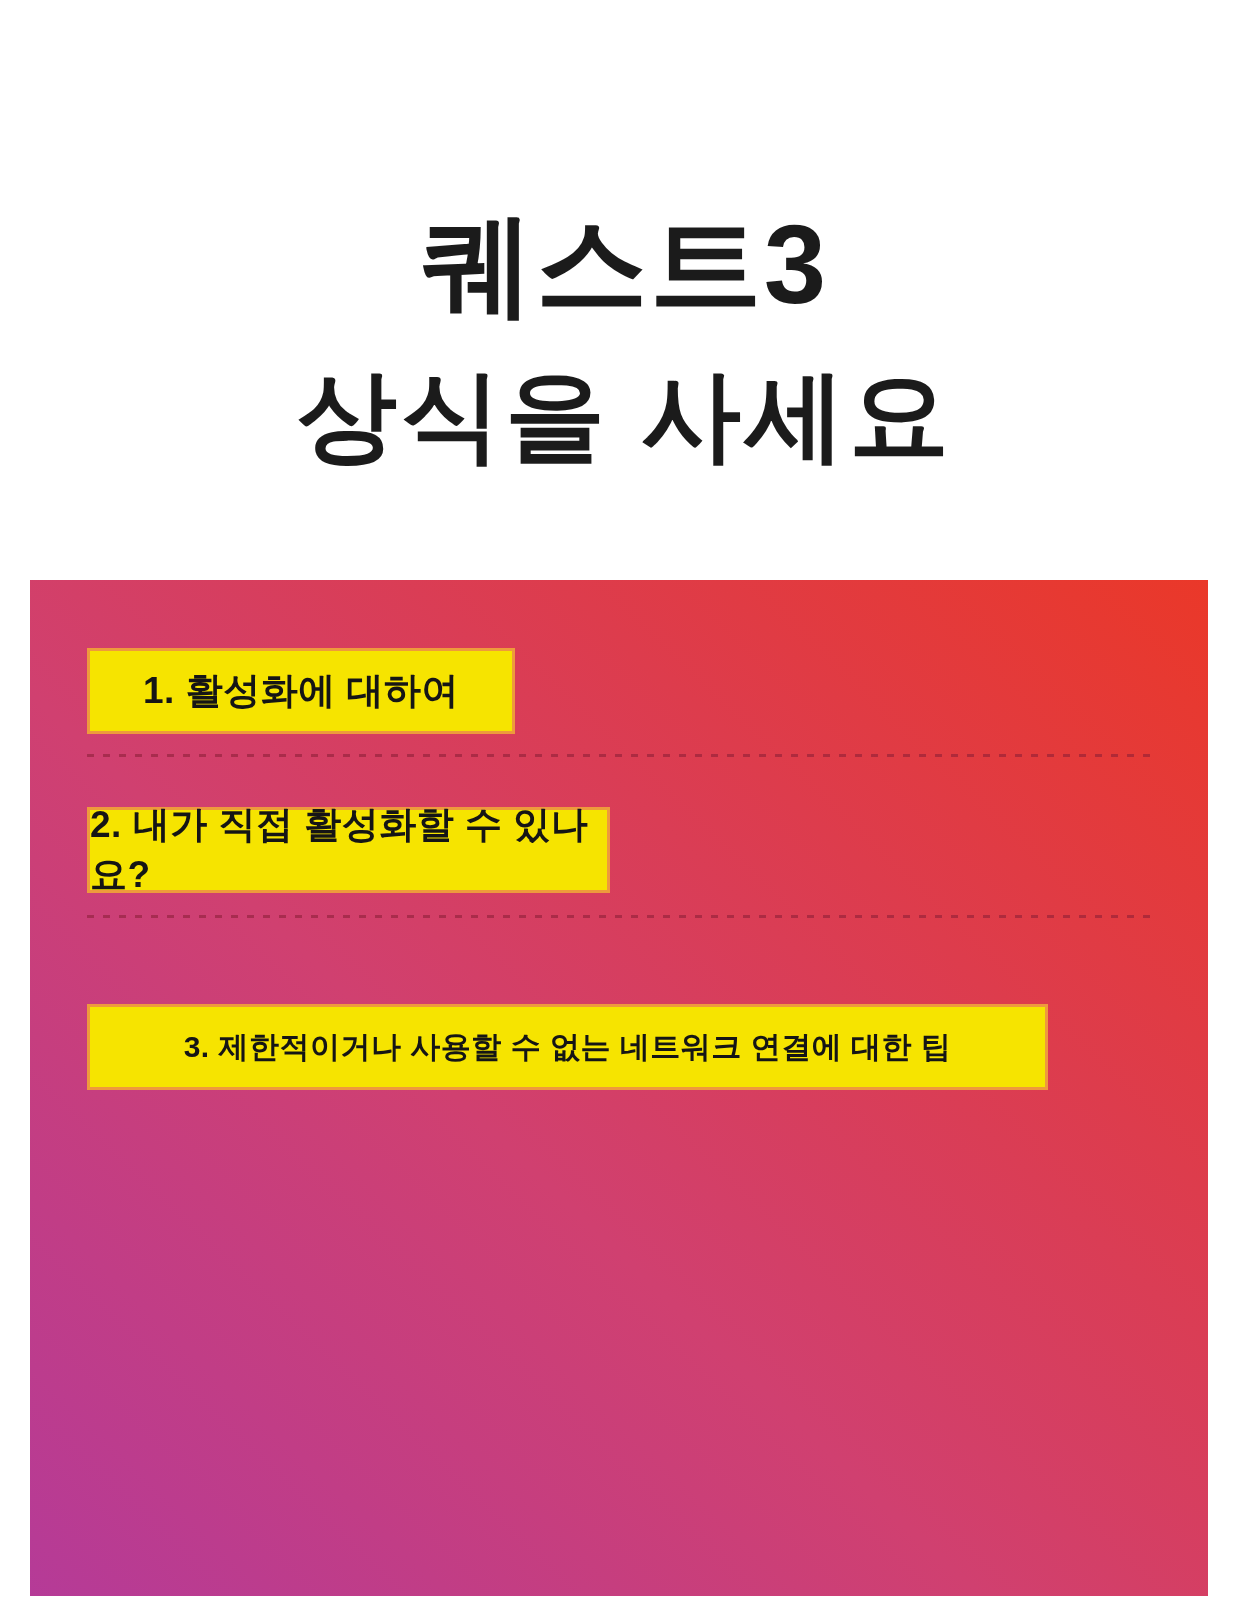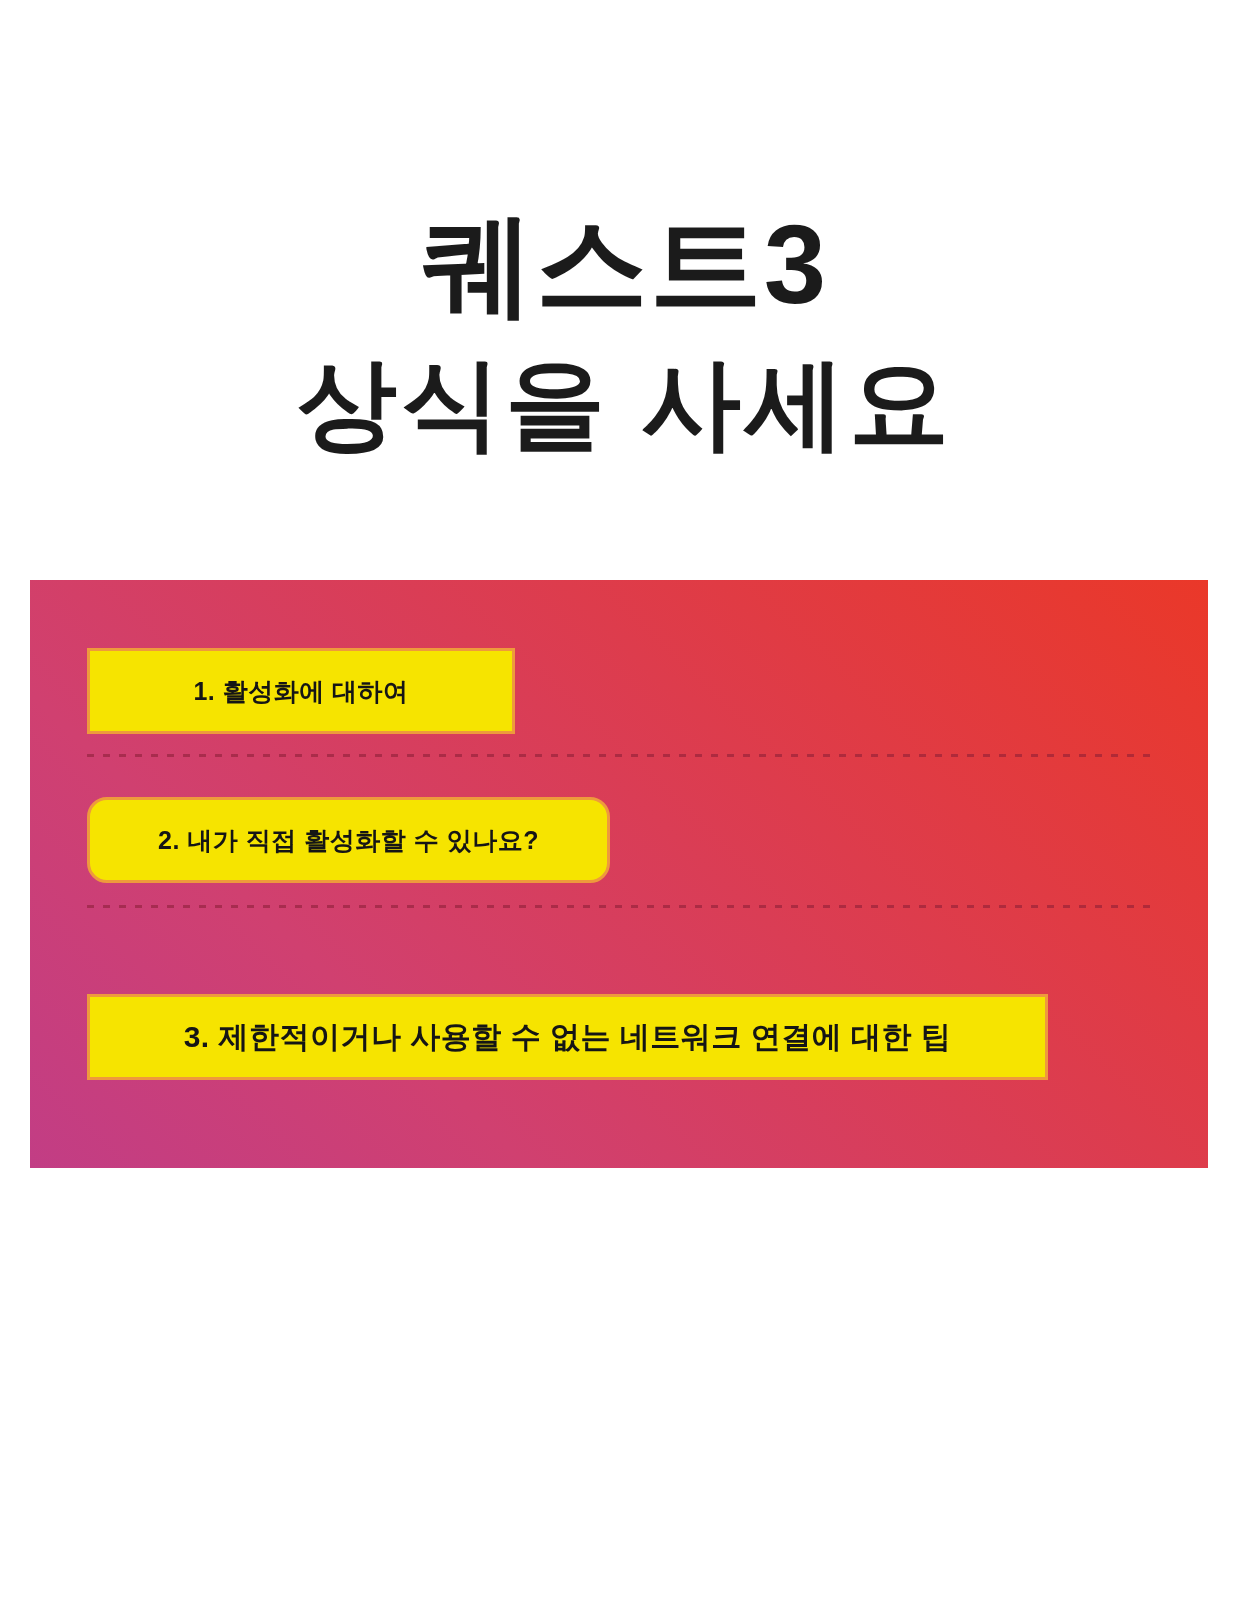--- a/index.html
+++ b/index.html
@@ -1,51 +1,51 @@
 <!DOCTYPE html>
 <html><head>
 <meta charset="utf-8">
 <style>
   html,body{margin:0;padding:0;background:#ffffff;}
   .page{
     position:relative;
-    width:1250px;height:1168px;
+    width:1250px;height:1596px;
     margin:0 auto;
     background:#ffffff;
     overflow:hidden;
     font-family:"Liberation Sans","DejaVu Sans",sans-serif;
   }
   
   .hero{padding-top:192px;text-align:center;color:#1b1b1b;}
   .title-line1{
     font-size:112px;font-weight:700;line-height:1.3;
     letter-spacing:2px;margin:0;
   }
   .title-line2{
     font-size:100px;font-weight:700;line-height:1.3;
-    letter-spacing:4px;margin:0;
+    letter-spacing:4px;margin:12px;
   }
   
   .panel{
     position:absolute;left:30px;top:580px;
     width:1178px;height:1120px;
     background:linear-gradient(to top right,#b23a9c 0%,#d04070 45%,#ea3829 100%);
     padding:0 57px;box-sizing:border-box;
   }
   .heading-box{
     background:#f6e400;
     border:3px solid #ee9a3c;
     box-sizing:border-box;
     height:86px;
     display:flex;align-items:center;justify-content:center;
-    color:#151515;font-weight:700;font-size:25px;
+    color:#151515;font-weight:700;font-size:37px;
     letter-spacing:0.5px;
   }
   .heading-1{width:428px;margin-top:68px;}
-  .heading-2{width:523px;margin-top:40px;border-radius:20px;}
+  .heading-2{width:523px;margin-top:50px;}
   .heading-3{width:961px;margin-top:86px;font-size:30px;}
   .body-text{
     color:#ffffff;font-weight:700;font-size:25px;
     line-height:66px;letter-spacing:0.2px;
     margin:26px 0 0 0;
     text-align:justify;
   }
   .body-1{margin-top:36px;}
   .divider{
     height:3px;width:1063px;margin-top:20px;

